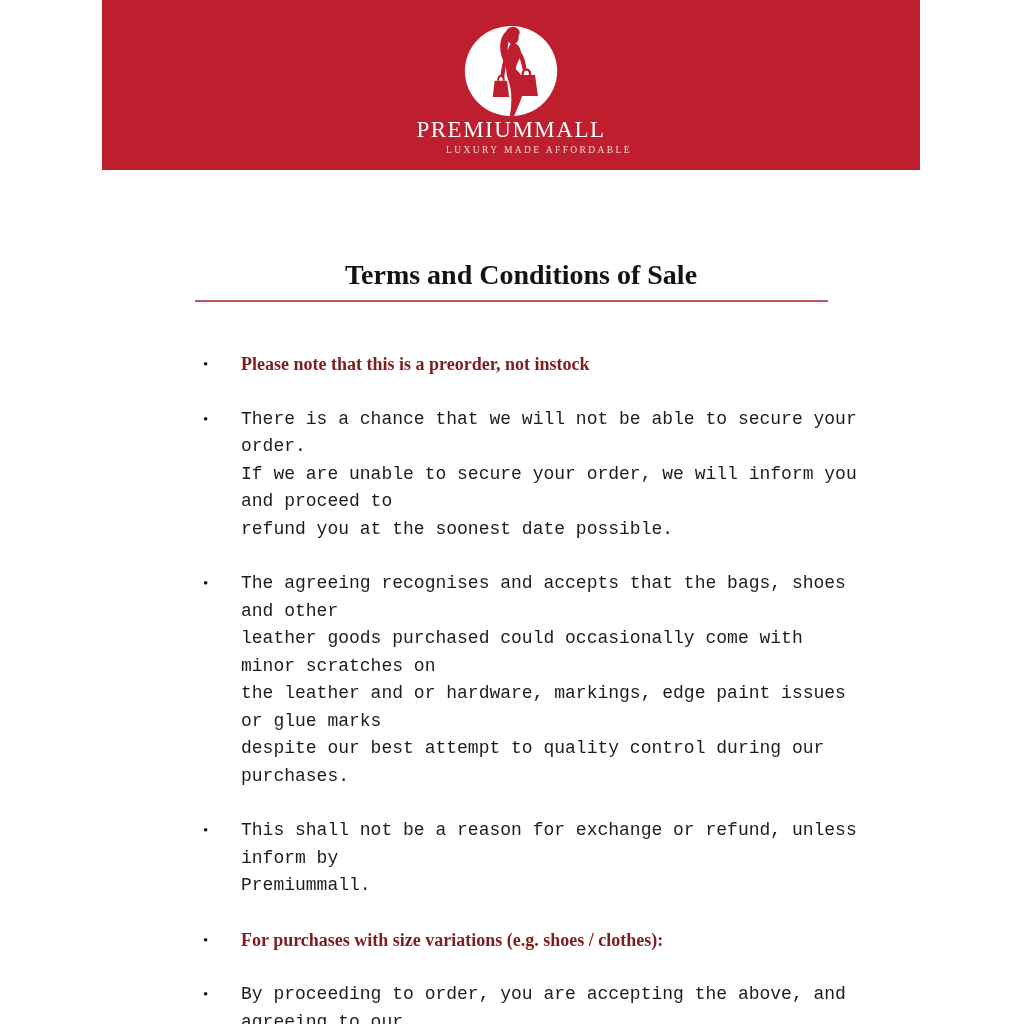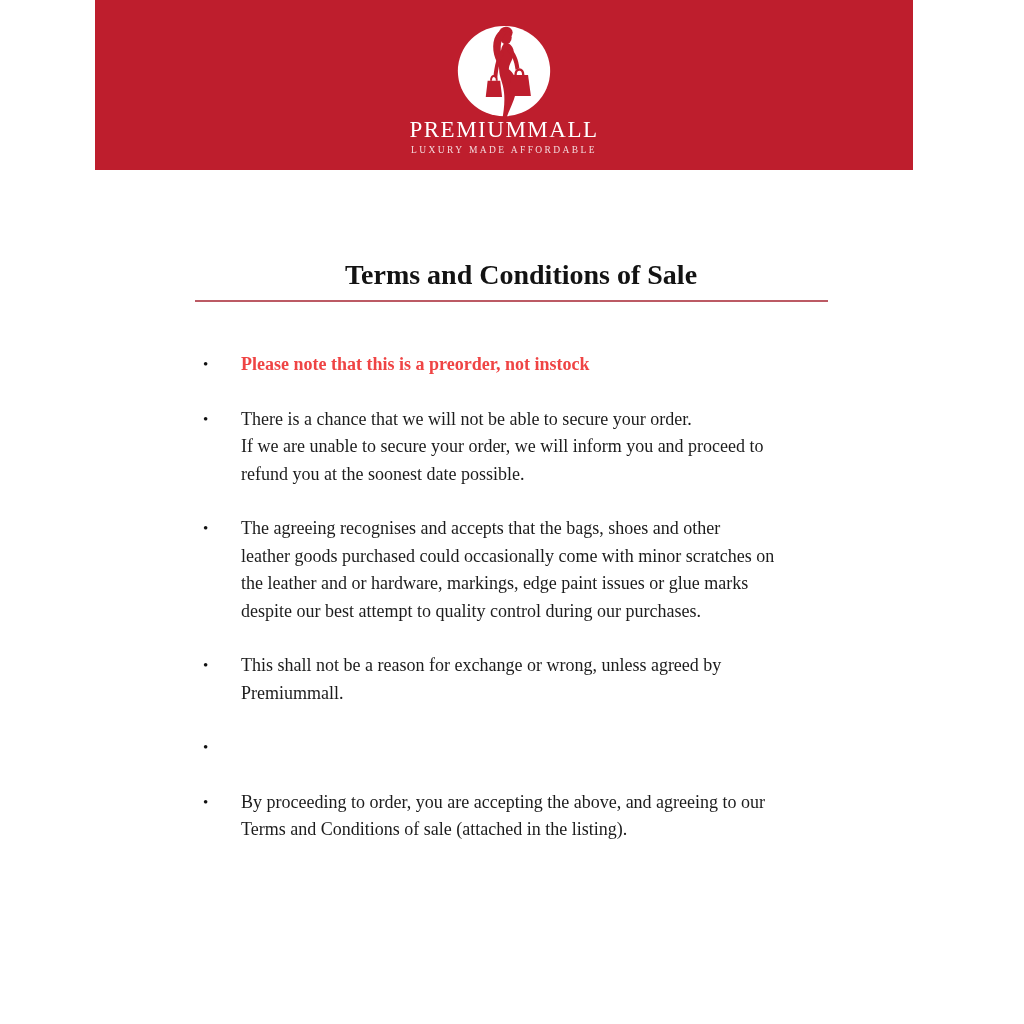--- a/index.html
+++ b/index.html
@@ -3,35 +3,35 @@
 <meta charset="utf-8">
 <style>
   html,body { margin:0; padding:0; background:#ffffff; }
   .page {
     position:relative; width:1024px; height:1024px; background:#ffffff;
     font-family:"Liberation Serif", serif; overflow:hidden;
   }
 
   
   .banner {
-    position:absolute; left:95px; top:0; width:818px; height:170px;
+    position:absolute; left:102px; top:0; width:818px; height:170px;
     background:#be1e2d;
   }
   .logo {
     position:absolute; left:50%; top:23px; transform:translateX(-50%);
     width:100px; height:100px;
   }
   .brand {
     position:absolute; top:117px; left:0; width:100%; text-align:center;
     color:#ffffff; font-size:23px; letter-spacing:1.5px; font-weight:normal;
     line-height:26px;
   }
   .tagline {
     position:absolute; top:144px; left:0; width:100%; text-align:center;
-    color:#f3d9dc; font-size:9.5px; letter-spacing:2.4px; line-height:12px;
+    color:#f3d9dc; font-size:9.5px; letter-spacing:2.4px; line-height:12px;padding-left:28px;
   }
 
   
   .doc-title {
     position:absolute; top:249px; left:0; width:100%; text-align:center;
     font-size:28px; font-weight:bold; color:#131313; line-height:34px;
   }
   .title-rule {
     position:absolute; top:300px; left:195px; width:633px; height:2px;
     background:#bc5a64;
@@ -42,24 +42,24 @@
   }
   .term-item {
     display:flex; align-items:flex-start; margin-bottom:27px;
     font-size:18px; line-height:27.5px; color:#1c1c1c;
   }
   .bullet {
     flex:0 0 38px; width:38px; font-size:15px; line-height:27.5px; color:#111;
   }
   .term-text { flex:1; }
   .lead {
-    display:block; white-space:pre-line; color:#ef4444; font-weight:bold;
+    display:block; white-space:pre-line; color:#7f1d1d; font-weight:bold;
   }
   .body-text {
-    display:block; white-space:pre-line;
+    display:block; white-space:pre-line;font-family:Liberation Mono, monospace;
   }
 </style>
 </head>
 <body>
 
 <div class="page">
 
   <header class="banner">
     <div class="logo">
       <svg viewBox="0 0 100 104" width="100" height="100" xmlns="http://www.w3.org/2000/svg">
@@ -121,28 +121,29 @@
 leather goods purchased could occasionally come with minor scratches on
 the leather and or hardware, markings, edge paint issues or glue marks
 despite our best attempt to quality control during our purchases.</span>
       </div>
     </div>
 
     <div class="term-item">
       <span class="bullet">•</span>
       <div class="term-text">
         <span class="lead"></span>
-        <span class="body-text">This shall not be a reason for exchange or wrong, unless agreed by
+        <span class="body-text">This shall not be a reason for exchange or refund, unless inform by
 Premiummall.</span>
       </div>
     </div>
 
     <div class="term-item">
       <span class="bullet">•</span>
       <div class="term-text">
+        <span class="lead">For purchases with size variations (e.g. shoes / clothes):</span>
       </div>
     </div>
 
     <div class="term-item">
       <span class="bullet">•</span>
       <div class="term-text">
         <span class="lead"></span>
         <span class="body-text">By proceeding to order, you are accepting the above, and agreeing to our
 Terms and Conditions of sale (attached in the listing).</span>
       </div>

